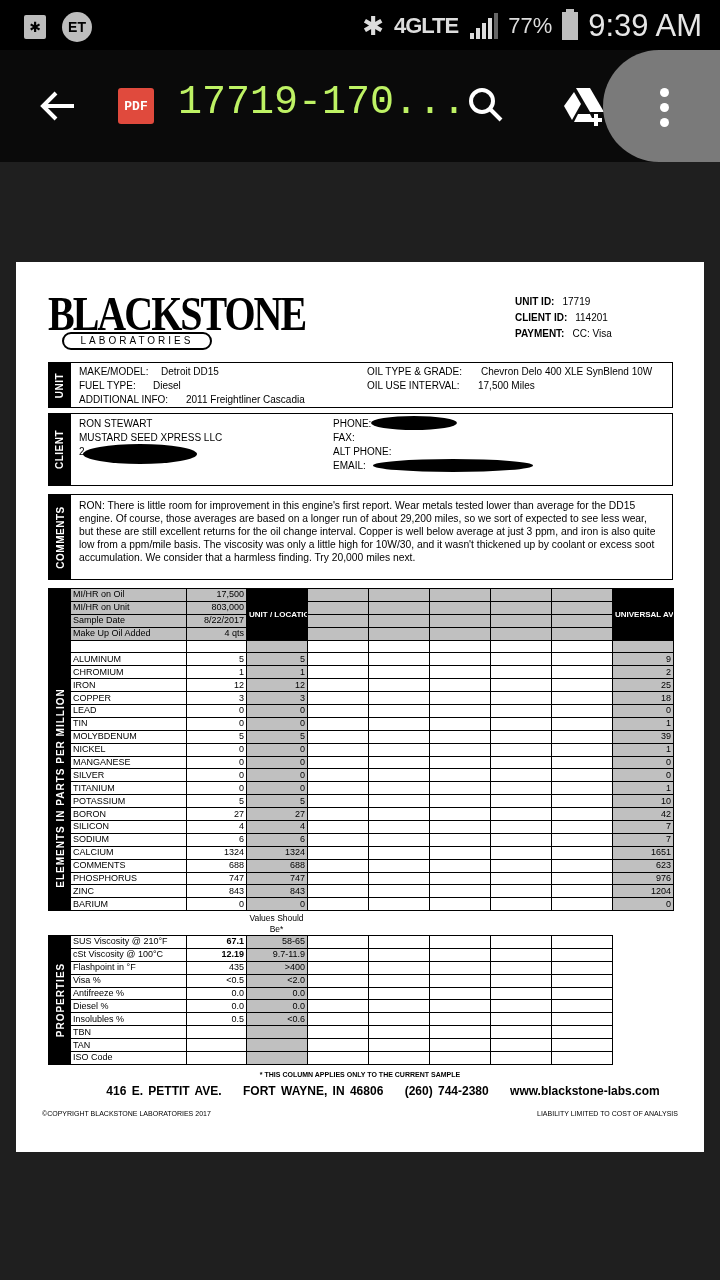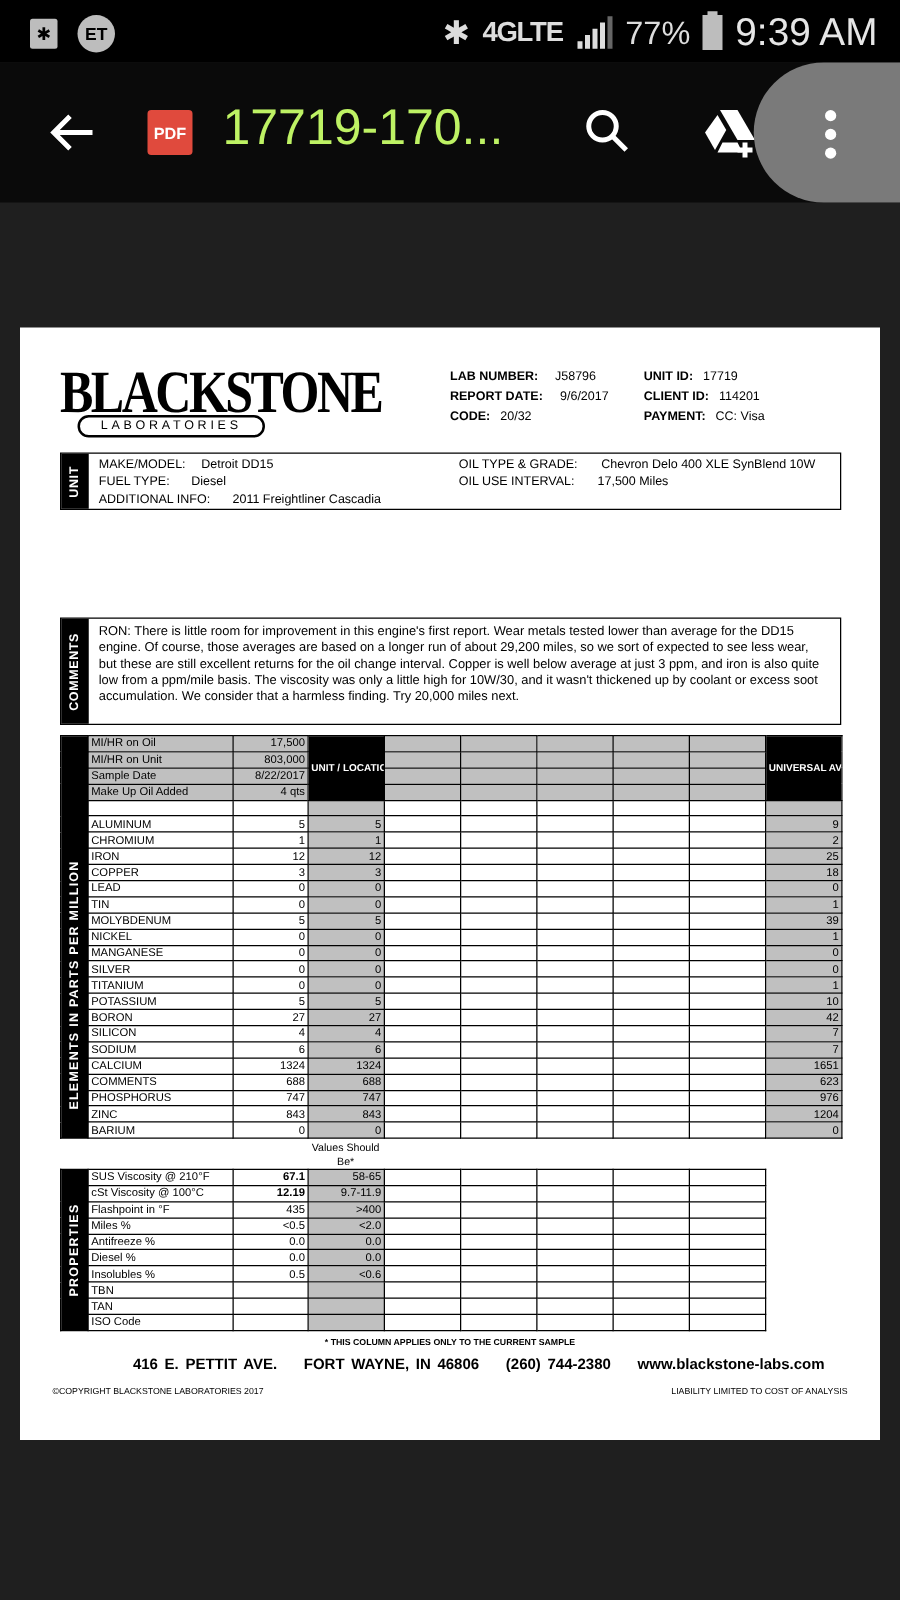--- a/index.html
+++ b/index.html
@@ -6,26 +6,26 @@
   html, body { width: 720px; height: 1280px; overflow: hidden; background: #1f1f1f; font-family: "Liberation Sans", sans-serif; }
   .status-bar { position: absolute; left: 0; top: 0; width: 720px; height: 50px; background: #000; color: #fff; }
   .status-bar .left-icons { position: absolute; left: 24px; top: 12px; display: flex; gap: 16px; align-items: center; }
   .sb-bt-box { width: 22px; height: 24px; background: #bdbdbd; border-radius: 2px; color: #000; font-size: 14px; display: flex; align-items: center; justify-content: center; }
   .sb-et { width: 30px; height: 30px; border-radius: 50%; background: #bdbdbd; color: #000; font-weight: bold; font-size: 14px; display: flex; align-items: center; justify-content: center; }
   .status-bar .right { position: absolute; right: 18px; top: 8px; display: flex; align-items: center; gap: 10px; color: #bdbdbd; }
   .sb-bt { font-size: 26px; color: #ddd; }
   .sb-lte { font-size: 22px; font-weight: bold; color: #ddd; letter-spacing: -1px; }
   .sb-signal { width: 30px; height: 26px; position: relative; }
   .sb-signal span { position: absolute; bottom: 0; width: 4px; background: #ddd; }
-  .sb-batt-pct { font-size: 26px; color: #ddd; }
+  .sb-batt-pct { font-size: 22px; color: #ddd; }
   .sb-batt { width: 16px; height: 28px; background: #bdbdbd; position: relative; }
   .sb-batt::after { content: ""; position: absolute; left: 4px; top: -3px; width: 8px; height: 3px; background: #bdbdbd; }
   .sb-time { font-size: 31px; color: #e6e6e6; }
 
-  .app-bar { position: absolute; left: 0; top: 50px; width: 720px; height: 112px; background: #0a0a0a; }
+  .app-bar { position: absolute; left: 0; top: 50px; width: 720px; height: 112px; background: #0a0a0a; font-family: Liberation Mono, monospace; }
   .back-btn { position: absolute; left: 38px; top: 36px; width: 48px; height: 40px; color: #fff; font-size: 40px; line-height: 40px; }
   .pdf-icon { position: absolute; left: 118px; top: 38px; width: 36px; height: 36px; background: #e04a3d; border-radius: 3px; color: #fff; font-weight: bold; font-size: 13px; display: flex; align-items: center; justify-content: center; }
   .doc-title { position: absolute; left: 178px; top: 30px; font-size: 40px; color: #bef264; }
   .search-btn { position: absolute; left: 466px; top: 36px; width: 40px; height: 40px; }
   .drive-btn { position: absolute; left: 560px; top: 34px; width: 46px; height: 46px; }
   .more-btn { position: absolute; left: 603px; top: 0px; width: 124px; height: 112px; border-radius: 60px 0 0 60px; background: #7a7a7a; }
   .more-btn .dot { position: absolute; left: 57px; width: 9px; height: 9px; border-radius: 50%; background: #fff; }
 
   .pdf-page { position: absolute; left: 16px; top: 262px; width: 688px; height: 890px; background: #fff; color: #000; }
 
@@ -112,25 +112,20 @@
   </div>
 </div>
 
 <div class="pdf-page">
 
   <div class="logo">
     <span class="word">BLACKSTONE</span>
     <div class="lab">LABORATORIES</div>
   </div>
 
-  <div class="hdr-info" style="left:344px">
-    <div><span class="k" style="width:76px">LAB NUMBER:</span><span class="v">J58796</span></div>
-    <div><span class="k" style="width:80px">REPORT DATE:</span><span class="v">9/6/2017</span></div>
-    <div><span class="k">CODE:</span><span class="v">20/32</span></div>
-  </div>
   <div class="hdr-info" style="left:499px">
     <div><span class="k">UNIT ID:</span><span class="v">17719</span></div>
     <div><span class="k">CLIENT ID:</span><span class="v">114201</span></div>
     <div><span class="k">PAYMENT:</span><span class="v">CC: Visa</span></div>
   </div>
 
   <div class="box" style="top:100px;height:46px">
     <div class="side-label">
         <span>UNIT</span>
       </div>
@@ -139,20 +134,35 @@
     <span class="f" style="left:30px;top:17px">FUEL TYPE:</span>
     <span class="f" style="left:104px;top:17px">Diesel</span>
     <span class="f" style="left:30px;top:31px">ADDITIONAL INFO:</span>
     <span class="f" style="left:137px;top:31px">2011 Freightliner Cascadia</span>
     <span class="f" style="left:318px;top:3px">OIL TYPE &amp; GRADE:</span>
     <span class="f" style="left:432px;top:3px">Chevron Delo 400 XLE SynBlend 10W</span>
     <span class="f" style="left:318px;top:17px">OIL USE INTERVAL:</span>
     <span class="f" style="left:429px;top:17px">17,500 Miles</span>
   </div>
 
+  <div class="box" style="top:151px;height:73px">
+    <div class="side-label">
+        <span>CLIENT</span>
+      </div>
+    <span class="f" style="left:30px;top:4px">RON STEWART</span>
+    <span class="f" style="left:30px;top:18px">MUSTARD SEED XPRESS LLC</span>
+    <span class="f" style="left:30px;top:32px">2</span>
+    <div class="redact" style="left:34px;top:30px;width:114px;height:20px"></div>
+    <span class="f" style="left:284px;top:4px">PHONE:</span>
+    <div class="redact" style="left:322px;top:2px;width:86px;height:14px"></div>
+    <span class="f" style="left:284px;top:18px">FAX:</span>
+    <span class="f" style="left:284px;top:32px">ALT PHONE:</span>
+    <span class="f" style="left:284px;top:46px">EMAIL:</span>
+    <div class="redact" style="left:324px;top:45px;width:160px;height:13px"></div>
+  </div>
 
   <div class="box" style="top:232px;height:86px">
     <div class="side-label">
         <span>COMMENTS</span>
       </div>
     <div class="comment-text">RON:  There is little room for improvement in this engine's first report. Wear metals tested lower than average for the DD15 engine. Of course, those averages are based on a longer run of about 29,200 miles, so we sort of expected to see less wear, but these are still excellent returns for the oil change interval. Copper is well below average at just 3 ppm, and iron is also quite low from a ppm/mile basis. The viscosity was only a little high for 10W/30, and it wasn't thickened up by coolant or excess soot accumulation. We consider that a harmless finding. Try 20,000 miles next.</div>
   </div>
 
   <table class="grid" style="left:32px;top:326px;width:625px">
     <colgroup>
@@ -485,21 +495,21 @@
           <td>Flashpoint in °F</td>
           <td class="num">435</td>
           <td class="gray num">&gt;400</td>
           <td></td>
           <td></td>
           <td></td>
           <td></td>
           <td></td>
         </tr>
         <tr>
-          <td>Miles %</td>
+          <td>Visa %</td>
           <td class="num">&lt;0.5</td>
           <td class="gray num">&lt;2.0</td>
           <td></td>
           <td></td>
           <td></td>
           <td></td>
           <td></td>
         </tr>
         <tr>
           <td>Antifreeze %</td>

